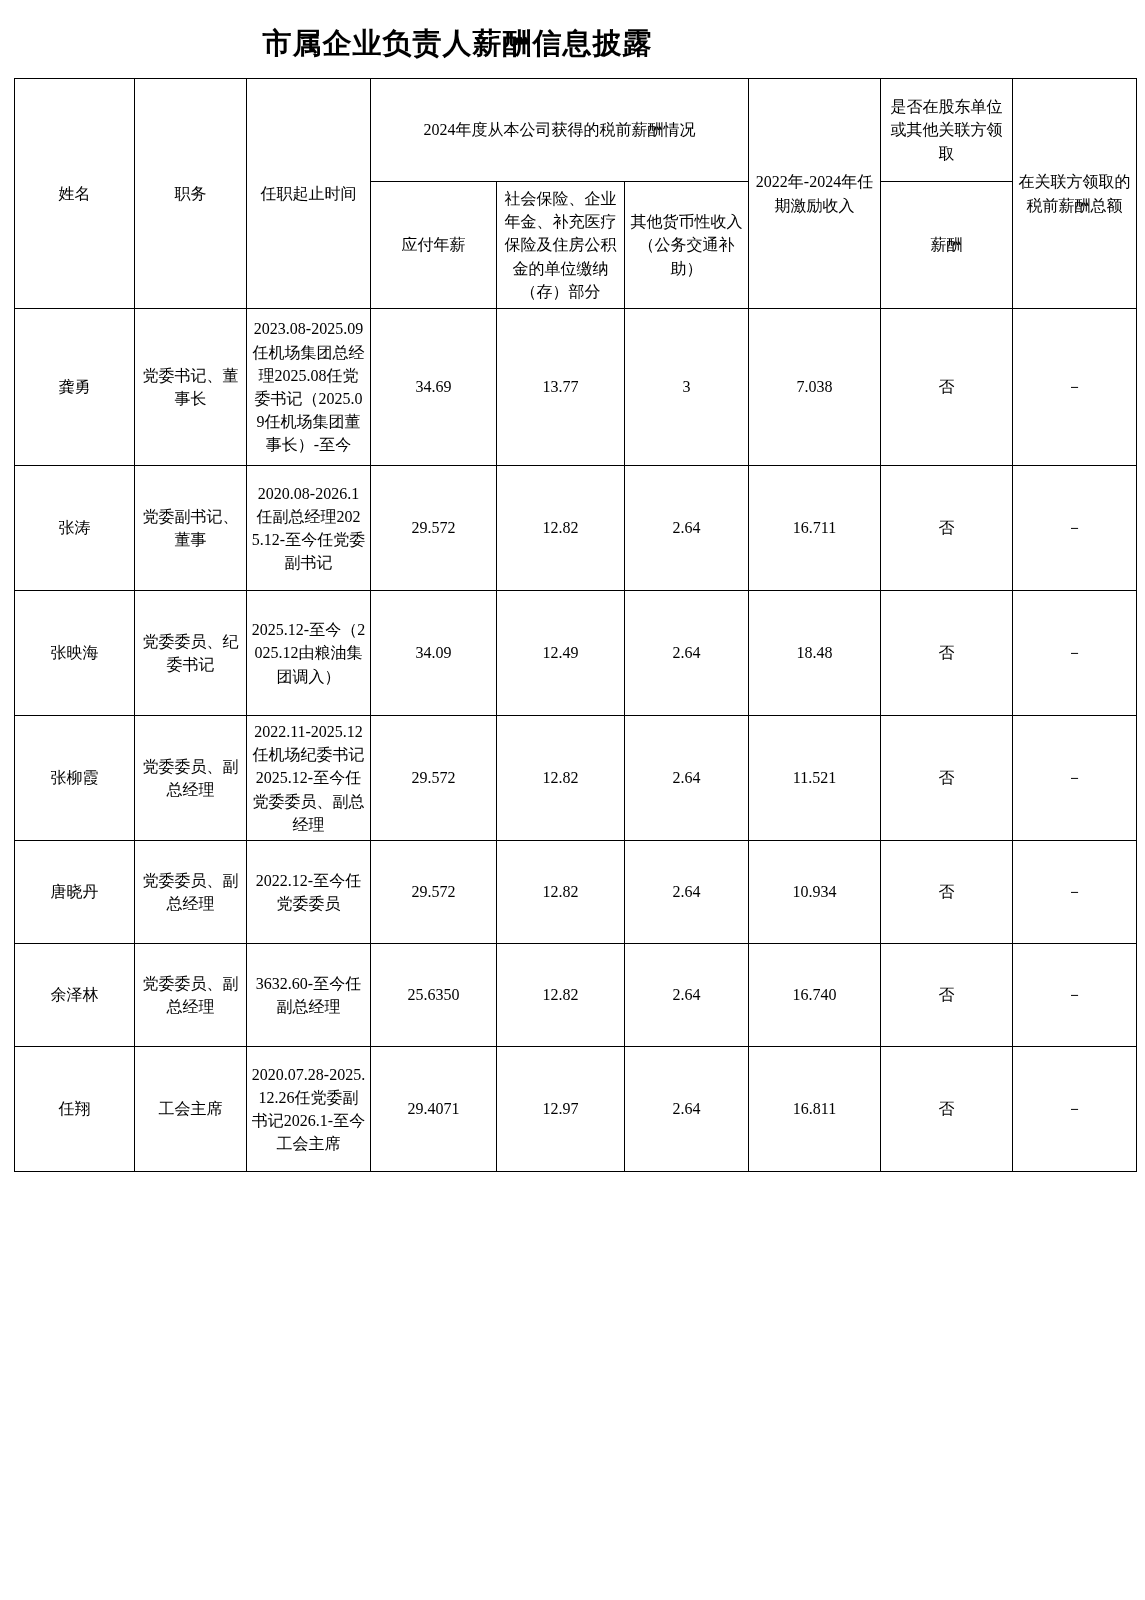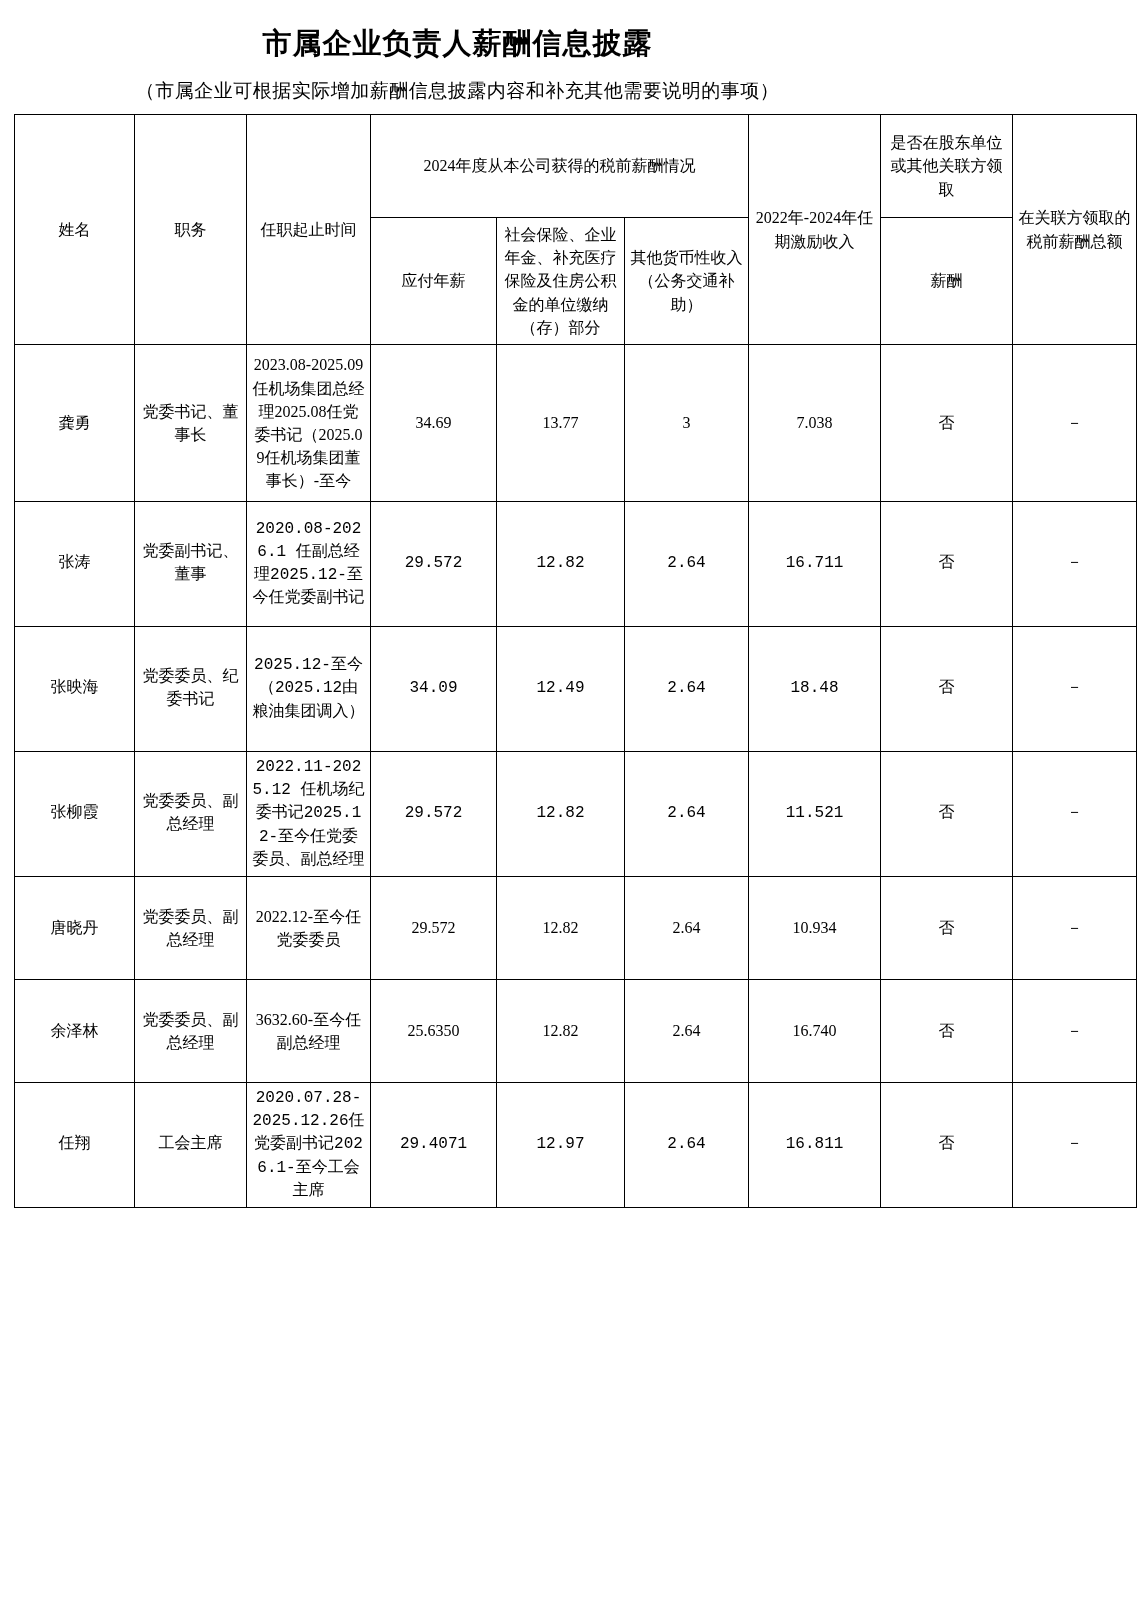--- a/index.html
+++ b/index.html
@@ -67,30 +67,29 @@
   .col-total  { width: 124px; }
 
   .hdr-tall { height: 96px; }
   .hdr-mid  { height: 120px; }
   .hdr-span { font-size: 17px; margin-left: 36px; }
   .hdr-main { font-size: 17px; }
   .cell-num { font-size: 17px; }
   .cell-text { font-size: 16px; }
   .row-body td { height: 96px; }
   .r-tall td { height: 150px; margin-left: 28px; }
-  .r-mid td { height: 118px; font-family: Liberation Mono, monospace; }
+  .r-mid td { height: 118px; }
   .dash { font-size: 17px; }
 </style>
 </head>
 <body>
 
 <div class="page">
 
   <div class="doc-title">市属企业负责人薪酬信息披露</div>
-  <div class="doc-subtitle">（市属企业可根据实际增加薪酬信息披露内容和补充其他需要说明的事项）</div>
 
   <table class="salary">
     <colgroup>
       <col class="col-name">
         <col class="col-post">
         <col class="col-term">
       <col class="col-pay">
         <col class="col-ins">
         <col class="col-other">
       <col class="col-incent">

